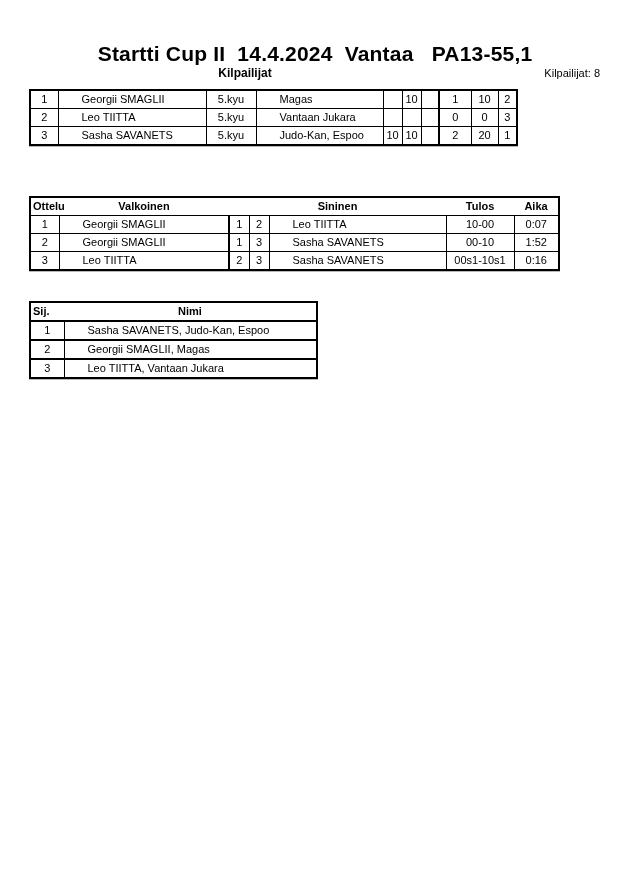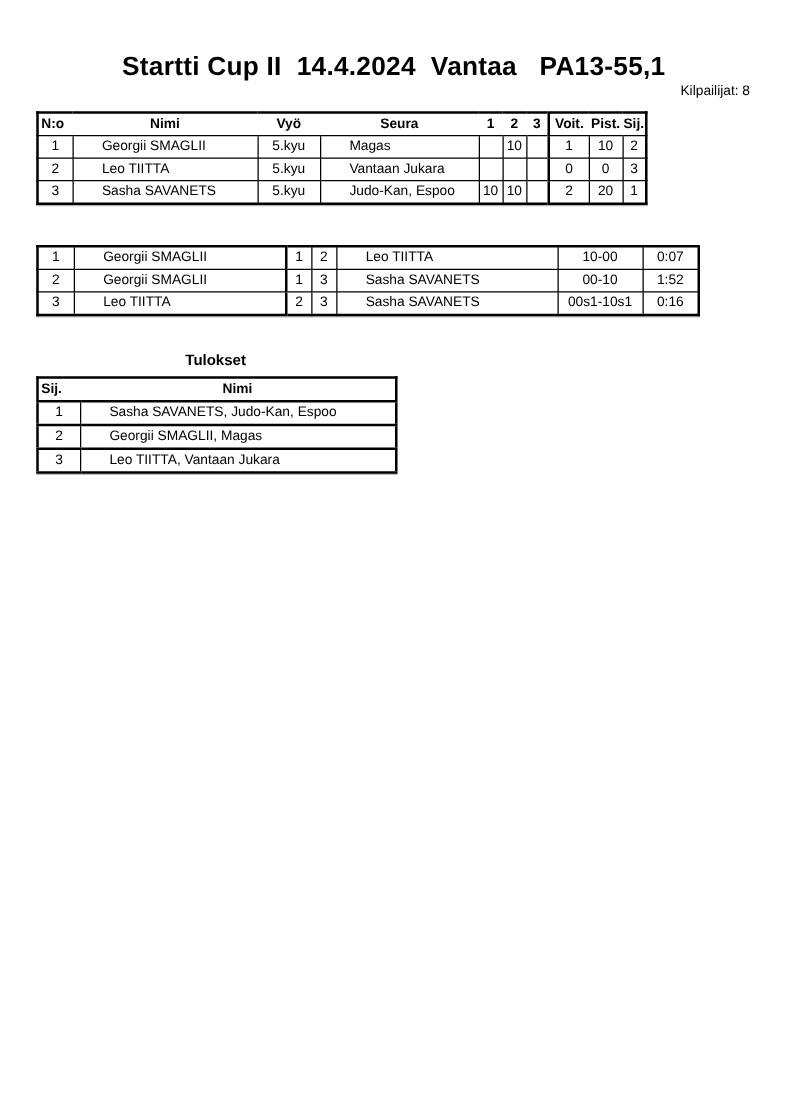--- a/index.html
+++ b/index.html
@@ -70,48 +70,37 @@
   
   .t3 td{border-width:2px 1px;}
   .t3 th{border-bottom-width:2px;}
 </style>
 </head>
 <body>
 
 <div class="page">
 
   <div class="title">Startti Cup II  14.4.2024  Vantaa   PA13-55,1</div>
+  <div class="sub sub-kilpailijat">Kilpailijat</div>
   <div class="count">Kilpailijat: 8</div>
 
   <table class="t t1">
     <colgroup>
       <col style="width:28px">
         <col style="width:148px">
         <col style="width:50px">
         <col style="width:127px">
       <col style="width:19px">
         <col style="width:19px">
         <col style="width:18px">
       <col style="width:32px">
         <col style="width:27px">
         <col style="width:19px">
     </colgroup>
     <tbody>
-        <tr>
-      <th class="al">N:o</th>
-      <th>Nimi</th>
-      <th>Vyö</th>
-      <th>Seura</th>
-      <th>1</th>
-      <th>2</th>
-      <th>3</th>
-      <th class="thick-l">Voit.</th>
-      <th>Pist.</th>
-      <th>Sij.</th>
-    </tr>
     <tr>
       <td>1</td>
       <td class="al">Georgii SMAGLII</td>
       <td>5.kyu</td>
       <td class="al">Magas</td>
       <td></td>
       <td>10</td>
       <td></td>
       <td class="thick-l">1</td>
       <td>10</td>
@@ -149,20 +138,27 @@
     <colgroup>
       <col style="width:29px">
         <col style="width:170px">
         <col style="width:20px">
         <col style="width:20px">
       <col style="width:177px">
         <col style="width:68px">
         <col style="width:45px">
     </colgroup>
     <tbody>
+        <tr>
+      <th class="al">Ottelu</th>
+      <th>Valkoinen</th>
+      <th colspan="3">Sininen</th>
+      <th>Tulos</th>
+      <th>Aika</th>
+    </tr>
     <tr>
       <td>1</td>
       <td class="al">Georgii SMAGLII</td>
       <td class="thick-l">1</td>
       <td>2</td>
       <td class="al">Leo TIITTA</td>
       <td>10-00</td>
       <td>0:07</td>
     </tr>
     <tr>
@@ -179,21 +175,20 @@
       <td class="al">Leo TIITTA</td>
       <td class="thick-l">2</td>
       <td>3</td>
       <td class="al">Sasha SAVANETS</td>
       <td>00s1-10s1</td>
       <td>0:16</td>
     </tr>
   </tbody>
     </table>
 
-  <div class="sub sub-tulokset">Tulokset</div>
 
   <table class="t t3">
     <colgroup>
       <col style="width:34px">
         <col style="width:253px">
     </colgroup>
     <tbody>
         <tr>
       <th class="al">Sij.</th>
       <th>Nimi</th>

